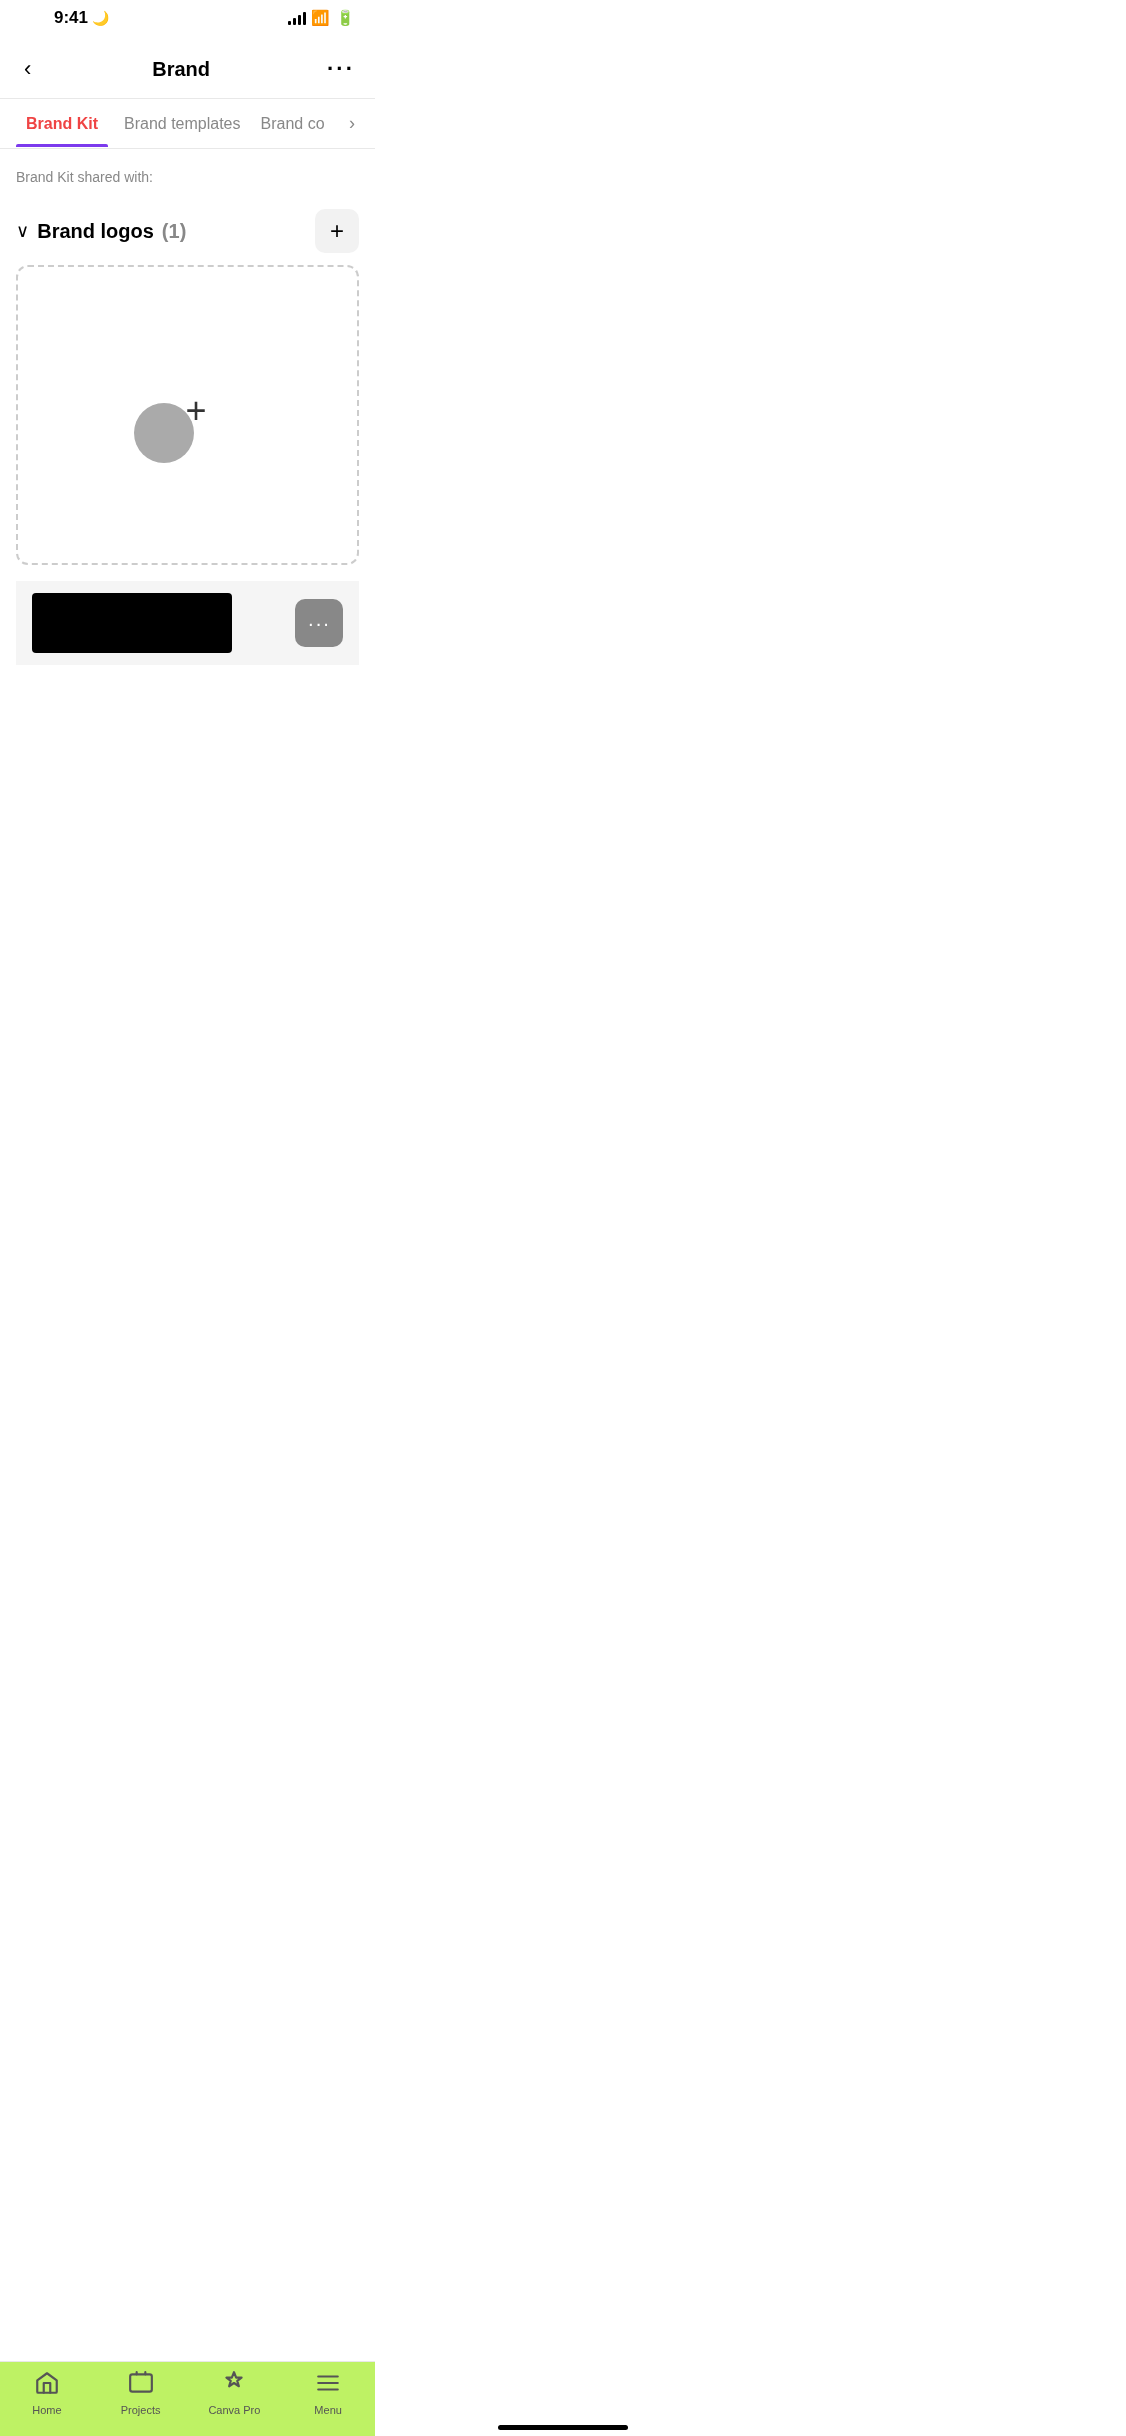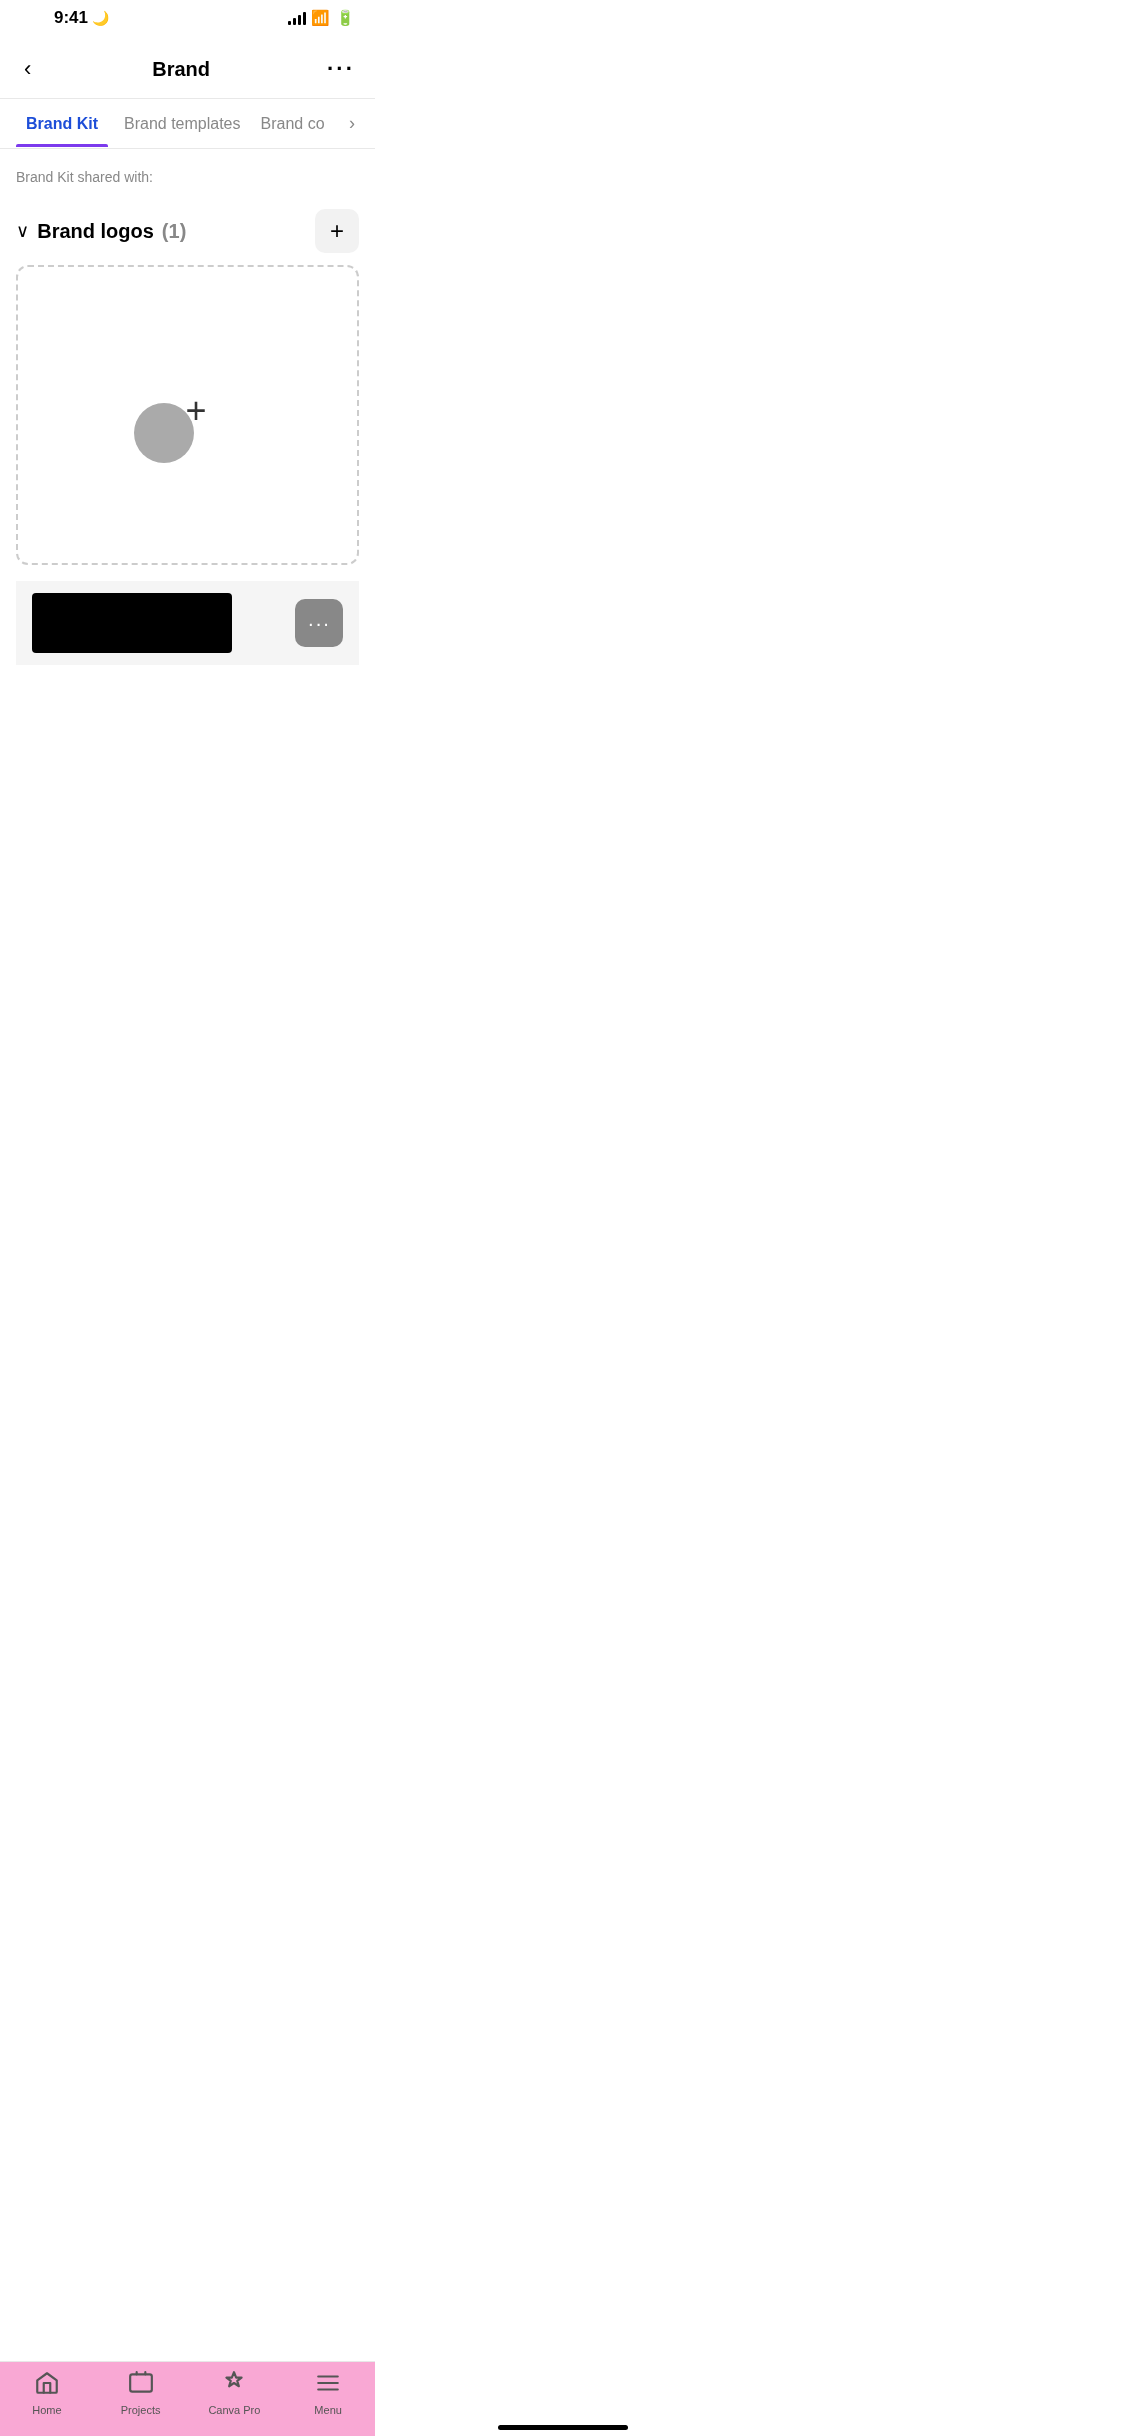--- a/index.html
+++ b/index.html
@@ -72,21 +72,21 @@
     .tab {
       padding: 14px 10px;
       font-size: 16px;
       color: #888;
       white-space: nowrap;
       cursor: pointer;
       position: relative;
       font-weight: 400;
     }
     .tab.active {
-      color: #1d4ed8;
+      color: #ef4444;
       font-weight: 700;
     }
     .tab.active::after {
       content: '';
       position: absolute;
       bottom: 0;
       left: 0;
       right: 0;
       height: 3px;
       background: #7c3aed;
@@ -264,21 +264,21 @@
       font-size: 20px;
       letter-spacing: 1px;
     }
 
     
     .tab-bar {
       position: fixed;
       bottom: 0;
       left: 0;
       width: 375px;
-      background: #f9a8d4;
+      background: #bef264;
       border-top: 1px solid #e8e8e8;
       display: flex;
       justify-content: space-around;
       align-items: center;
       padding: 8px 0 20px 0;
     }
     .tab-bar-item {
       display: flex;
       flex-direction: column;
       align-items: center;

